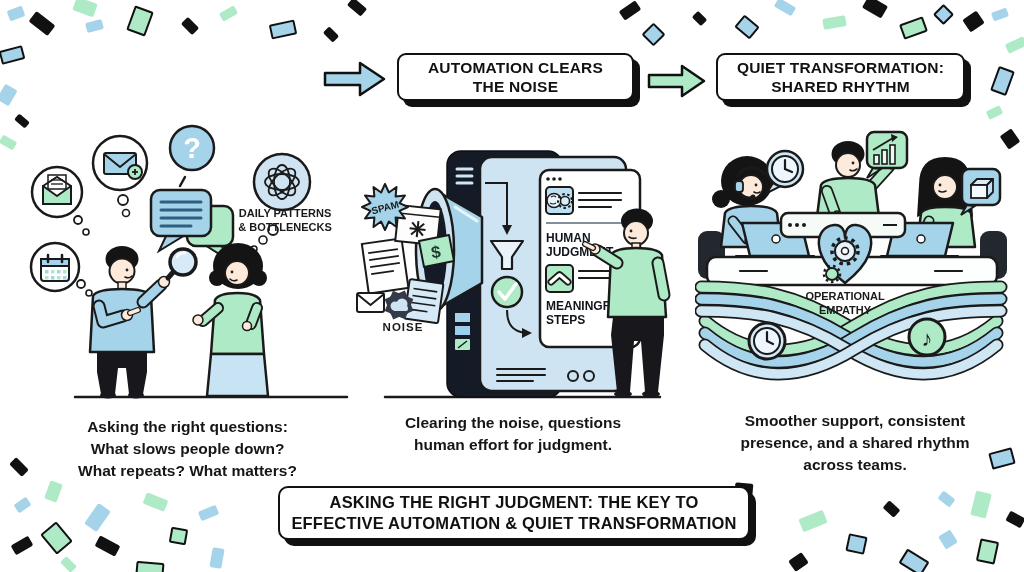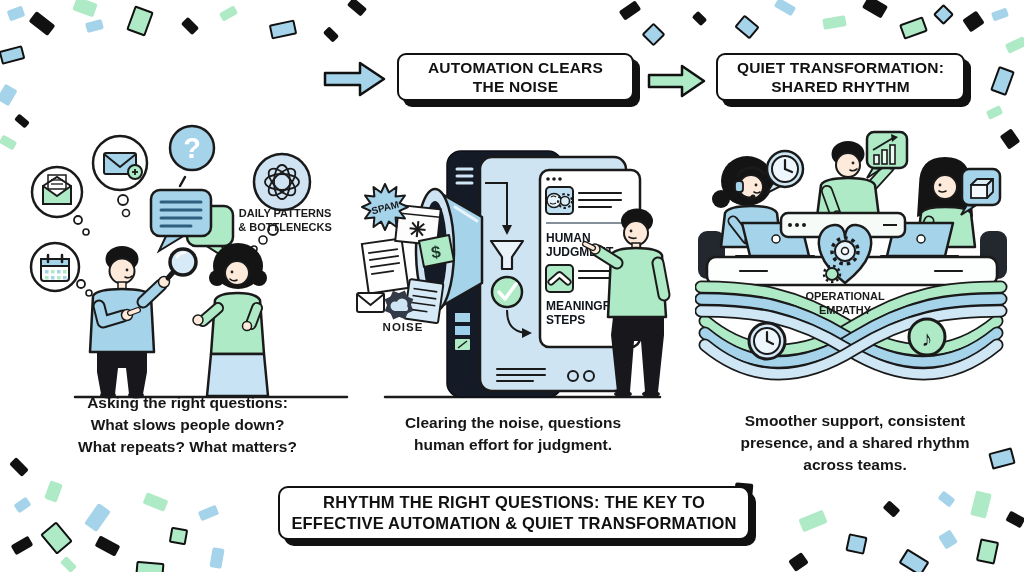--- a/index.html
+++ b/index.html
@@ -477,32 +477,32 @@
       <circle cx="150" cy="126" r="13" fill="none" stroke="#1a1a1a" stroke-width="3.5" stroke-dasharray="3.5,4"></circle>
       <circle cx="150" cy="126" r="10" fill="#eaf4fb" stroke="#1a1a1a" stroke-width="2"></circle>
       <circle cx="150" cy="126" r="3.5" fill="#fff" stroke="#1a1a1a" stroke-width="1.5"></circle>
       <circle cx="137" cy="149" r="8" fill="none" stroke="#1a1a1a" stroke-width="2.5" stroke-dasharray="2.5,3"></circle>
       <circle cx="137" cy="149" r="6" fill="#aeeac5" stroke="#1a1a1a" stroke-width="1.8"></circle>
     </g>
     <text x="150" y="175" text-anchor="middle" font-size="11" font-weight="700" fill="#1a1a1a">OPERATIONAL</text>
     <text x="150" y="189" text-anchor="middle" font-size="11" font-weight="700" fill="#1a1a1a">EMPATHY</text>
   </svg>
 
-  <div class="caption" style="left:30px;top:392px;width:315px;">
+  <div class="caption" style="left:30px;top:416px;width:315px;">
     <div>Asking the right questions:</div>
     <div>What slows people down?</div>
     <div>What repeats? What matters?</div>
   </div>
   <div class="caption" style="left:363px;top:412px;width:300px;">
     <div>Clearing the noise, questions</div>
     <div>human effort for judgment.</div>
   </div>
   <div class="caption" style="left:700px;top:410px;width:310px;">
     <div>Smoother support, consistent</div>
     <div>presence, and a shared rhythm</div>
     <div>across teams.</div>
   </div>
 
   <div class="banner" style="left:278px;top:486px;width:468px;height:50px;">
-    <div>RHYTHM THE RIGHT QUESTIONS: THE KEY TO</div>
+    <div>ASKING THE RIGHT JUDGMENT: THE KEY TO</div>
     <div>EFFECTIVE AUTOMATION &amp; QUIET TRANSFORMATION</div>
   </div>
 </div>
 
 </body></html>

